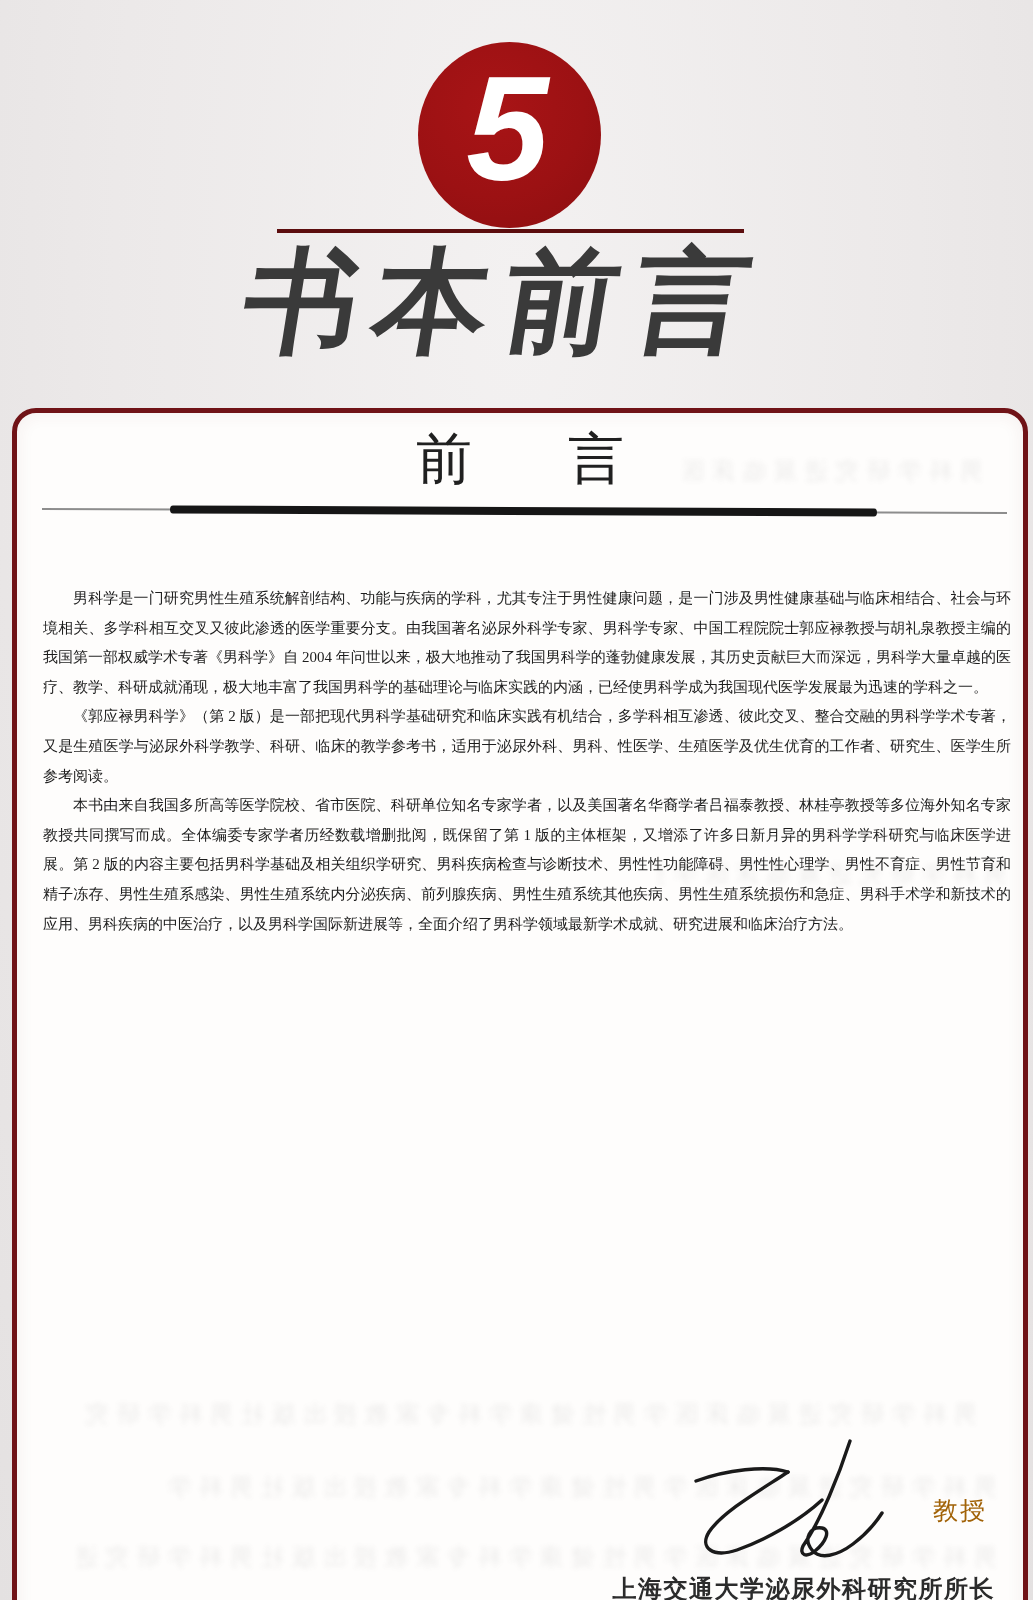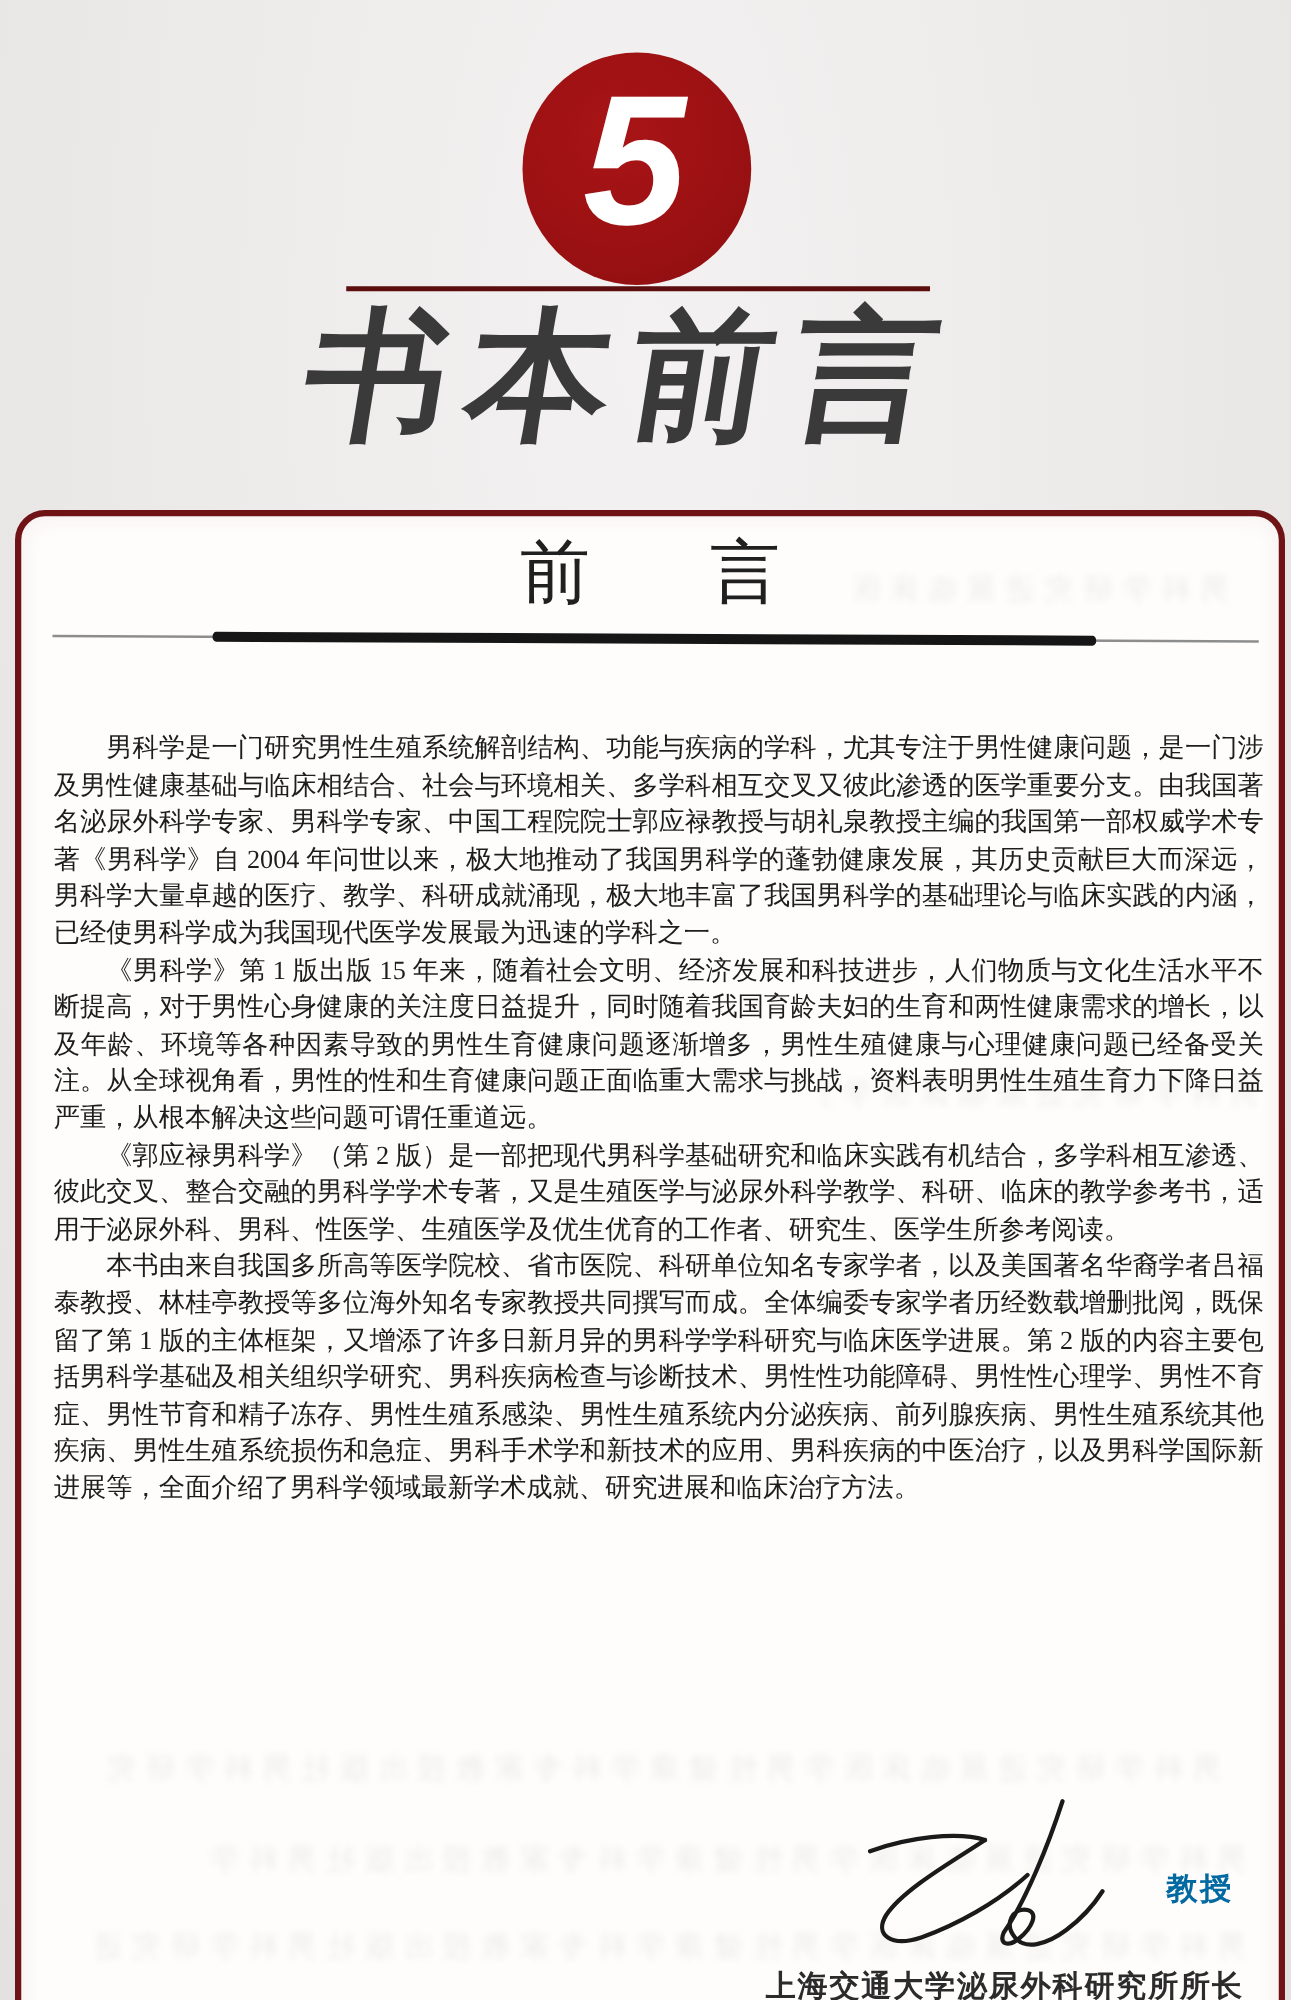--- a/index.html
+++ b/index.html
@@ -62,21 +62,21 @@
   .thin-rule{
     position:absolute;left:0;right:0;top:3px;height:2px;background:#8d8d8d;
   }
   .thick-rule{
     position:absolute;left:128px;right:130px;top:0;height:8px;background:#161616;
     border-radius:3px/4px;
   }
   .preface-body{
     position:absolute;top:171px;left:26px;right:12px;
     font-family:"Liberation Serif","DejaVu Serif",serif;
-    font-size:21px;line-height:29.6px;color:var(--ink);
+    font-size:15px;line-height:29.6px;color:var(--ink);
     text-align:justify;
   }
   .preface-body p{text-indent:2em;}
 
   
   .bleed{
     position:absolute;
     font-family:"Liberation Serif","DejaVu Serif",serif;
     font-size:24px;letter-spacing:7px;color:#6a6a6a;
     opacity:0.11;filter:blur(2.5px);transform:scaleX(-1);
@@ -88,21 +88,21 @@
   .bleed.b4{top:1058px;left:150px;width:830px;}
   .bleed.b5{top:1128px;left:60px;width:920px;}
 
   
   .sig-row{
     position:absolute;top:1022px;right:36px;
     display:flex;align-items:flex-end;gap:20px;
   }
   .sig-svg{display:block;}
   .sig-title{
-    font-size:25px;color:#0369a1;font-weight:700;letter-spacing:2px;
+    font-size:25px;color:#a16207;font-weight:400;letter-spacing:2px;
     padding-bottom:38px;
     margin-top:36px;
   }
   .affiliation{
     position:absolute;top:1160px;right:28px;
     font-size:24px;font-weight:700;color:#2b2b2b;letter-spacing:1.5px;
   }
 </style>
 </head>
 <body>
@@ -128,21 +128,20 @@
     <span>言</span>
   </div>
 
   <div class="rule-wrap">
     <span class="thin-rule"></span>
     <span class="thick-rule"></span>
   </div>
 
   <article class="preface-body">
     <p>男科学是一门研究男性生殖系统解剖结构、功能与疾病的学科，尤其专注于男性健康问题，是一门涉及男性健康基础与临床相结合、社会与环境相关、多学科相互交叉又彼此渗透的医学重要分支。由我国著名泌尿外科学专家、男科学专家、中国工程院院士郭应禄教授与胡礼泉教授主编的我国第一部权威学术专著《男科学》自 2004 年问世以来，极大地推动了我国男科学的蓬勃健康发展，其历史贡献巨大而深远，男科学大量卓越的医疗、教学、科研成就涌现，极大地丰富了我国男科学的基础理论与临床实践的内涵，已经使男科学成为我国现代医学发展最为迅速的学科之一。</p>
-    <p>《男科学》第 1 版出版 15 年来，随着社会文明、经济发展和科技进步，人们物质与文化生活水平不断提高，对于男性心身健康的关注度日益提升，同时随着我国育龄夫妇的生育和两性健康需求的增长，以及年龄、环境等各种因素导致的男性生育健康问题逐渐增多，男性生殖健康与心理健康问题已经备受关注。从全球视角看，男性的性和生育健康问题正面临重大需求与挑战，资料表明男性生殖生育力下降日益严重，从根本解决这些问题可谓任重道远。</p>
     <p>《郭应禄男科学》（第 2 版）是一部把现代男科学基础研究和临床实践有机结合，多学科相互渗透、彼此交叉、整合交融的男科学学术专著，又是生殖医学与泌尿外科学教学、科研、临床的教学参考书，适用于泌尿外科、男科、性医学、生殖医学及优生优育的工作者、研究生、医学生所参考阅读。</p>
     <p>本书由来自我国多所高等医学院校、省市医院、科研单位知名专家学者，以及美国著名华裔学者吕福泰教授、林桂亭教授等多位海外知名专家教授共同撰写而成。全体编委专家学者历经数载增删批阅，既保留了第 1 版的主体框架，又增添了许多日新月异的男科学学科研究与临床医学进展。第 2 版的内容主要包括男科学基础及相关组织学研究、男科疾病检查与诊断技术、男性性功能障碍、男性性心理学、男性不育症、男性节育和精子冻存、男性生殖系感染、男性生殖系统内分泌疾病、前列腺疾病、男性生殖系统其他疾病、男性生殖系统损伤和急症、男科手术学和新技术的应用、男科疾病的中医治疗，以及男科学国际新进展等，全面介绍了男科学领域最新学术成就、研究进展和临床治疗方法。</p>
   </article>
 
   <div class="sig-row">
     <svg class="sig-svg" width="235" height="130" viewBox="0 0 235 130" fill="none">
       <path d="M18,46 C48,35 88,30 110,37" stroke="#1a1a1a" stroke-width="3.4" stroke-linecap="round" fill="none"></path>
       <path d="M110,37 C86,53 45,76 31,97 C21,113 35,123 59,115 C87,105 120,87 144,65" stroke="#1a1a1a" stroke-width="3.4" stroke-linecap="round" fill="none"></path>
       <path d="M172,6 C161,40 143,85 125,111 C121,120 128,123 137,116 C148,107 153,95 144,93 C132,91 125,104 134,115 C142,125 159,121 175,109 C187,100 197,89 204,78" stroke="#1a1a1a" stroke-width="3.4" stroke-linecap="round" fill="none"></path>
     </svg>

